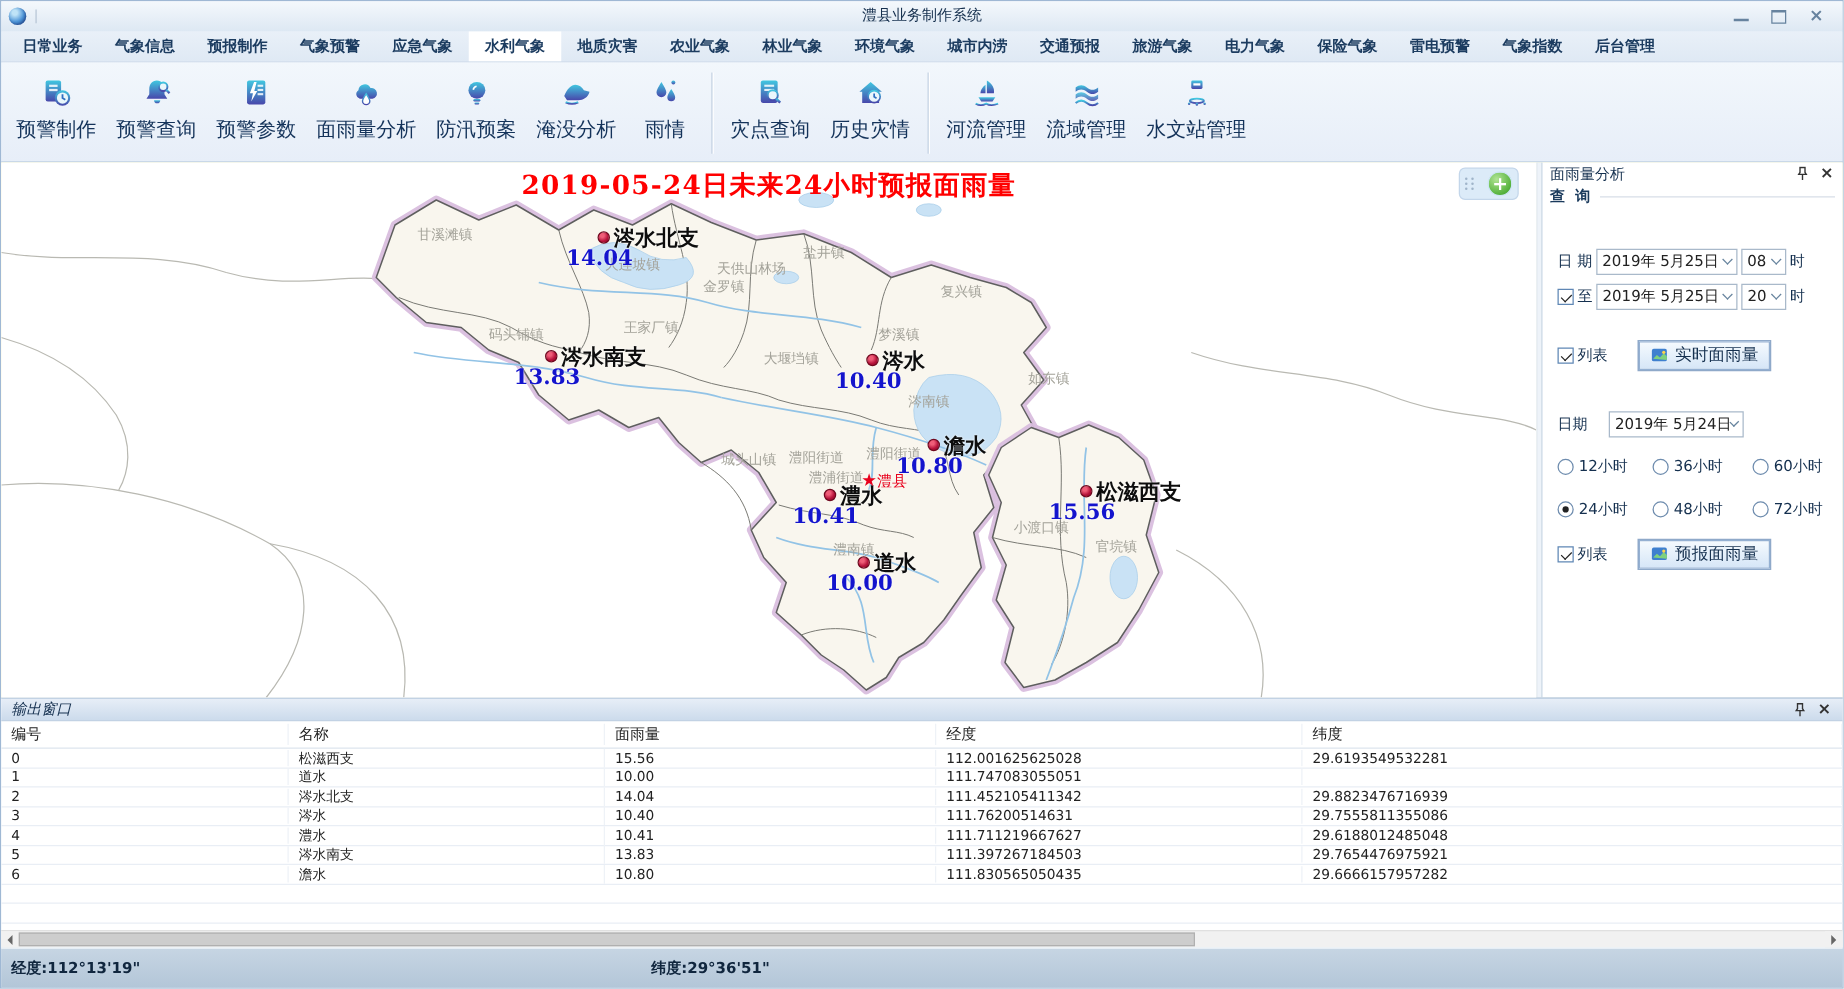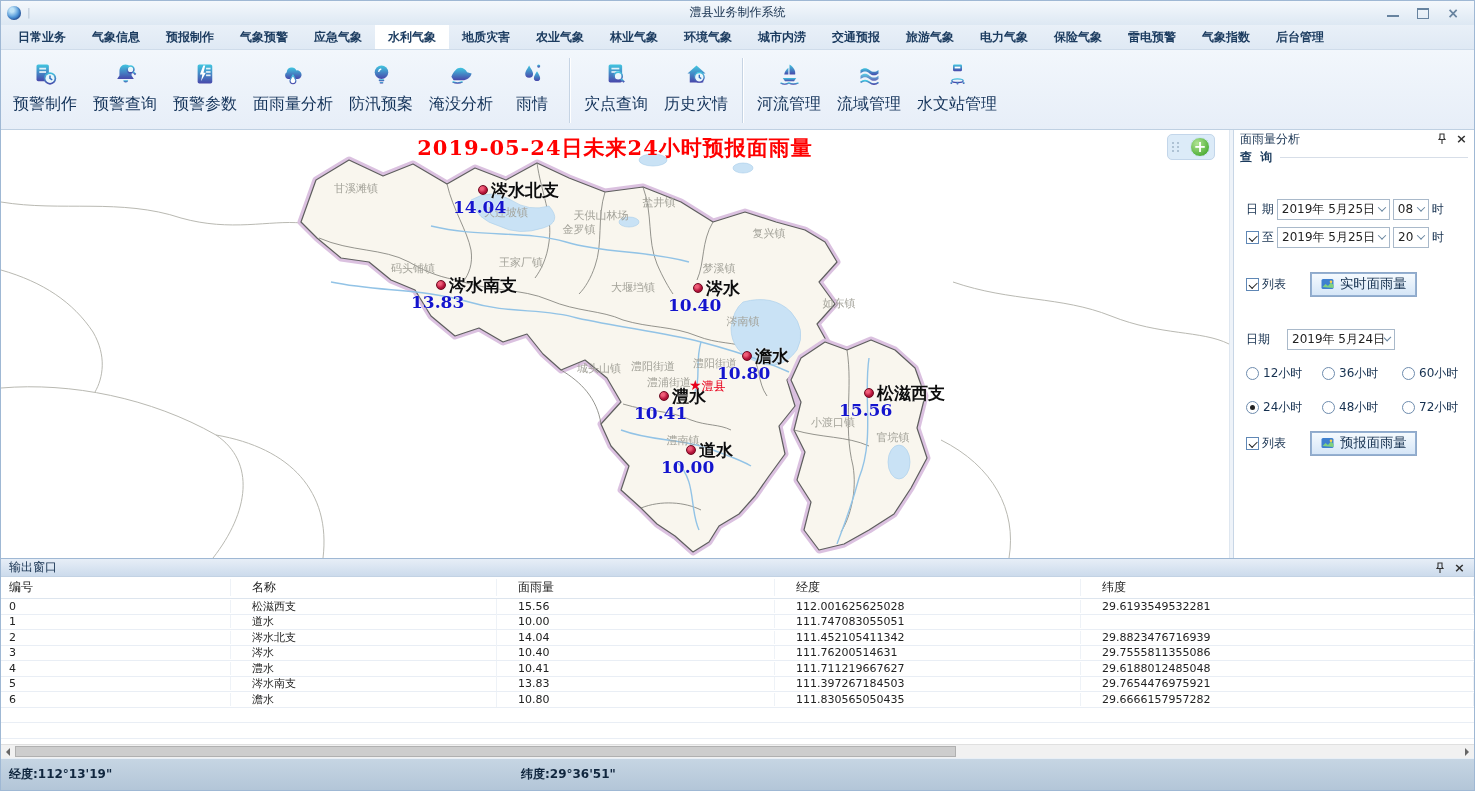--- a/index.html
+++ b/index.html
@@ -96,24 +96,24 @@
   .radio { width:13px; height:13px; border:1px solid #6e8cae; border-radius:50%; background:#fff; position:relative; flex:0 0 auto; }
   .radio.checked::after { content:""; position:absolute; left:3px; top:3px; width:5px; height:5px; border-radius:50%; background:#222; }
   .radio-grid { display:grid; grid-template-columns:76px 80px 1fr; row-gap:17px; margin-top:15px; }
   .radio-item { display:flex; align-items:center; gap:4px; color:#15304f; }
   .xbtn { height:23px; display:inline-flex; align-items:center; gap:5px; padding:0 8px;
     background:linear-gradient(#f5fafe,#d6e6f7); border:1px solid #94b0d2; box-shadow:0 0 0 1px #8fa9c9; color:#15304f; }
 
   
   .output { height:200px; display:flex; flex-direction:column; background:#fff; border-top:1px solid #9fb8d4; }
   .out-header { height:18px; background:linear-gradient(#e7eef7,#ccdbec); display:flex; align-items:center;
-    padding:4px 8px; color:#15304f; border-bottom:1px solid #c2d2e4; }
+    padding:4px 8px; color:#15304f; border-bottom:1px solid #c2d2e4;font-style:italic; }
   .out-title { font-size:12px; }
   .table-wrap { flex:1; overflow:hidden; }
-  .tbl-row { display:grid; grid-template-columns:230px 253px 265px 293px 1fr; height:15.5px; align-items:center;gap:13px; }
+  .tbl-row { display:grid; grid-template-columns:230px 253px 265px 293px 1fr; height:15.5px; align-items:center; }
   .tbl-head { height:22px; border-bottom:1px solid #dde5ee; }
   .tbl-head .cell { font-size:12px; color:#222; }
   .cell { padding-left:8px; font-size:11px; color:#222; border-right:1px solid #eef2f7; overflow:hidden; white-space:nowrap; }
   .tbl-body .tbl-row { border-bottom:1px solid #e9eef5; }
   .hscroll { height:14px; display:flex; background:#f1f1f1; border-top:1px solid #e0e0e0; }
   .hs-btn { width:14px; height:14px; display:flex; align-items:center; justify-content:center; background:#f1f1f1; }
   .hs-btn i { width:0; height:0; border:4px solid transparent; }
   .hs-left i { border-right-color:#666; margin-left:-4px; }
   .hs-right i { border-left-color:#666; margin-right:-4px; }
   .hs-track { flex:1; position:relative; }

